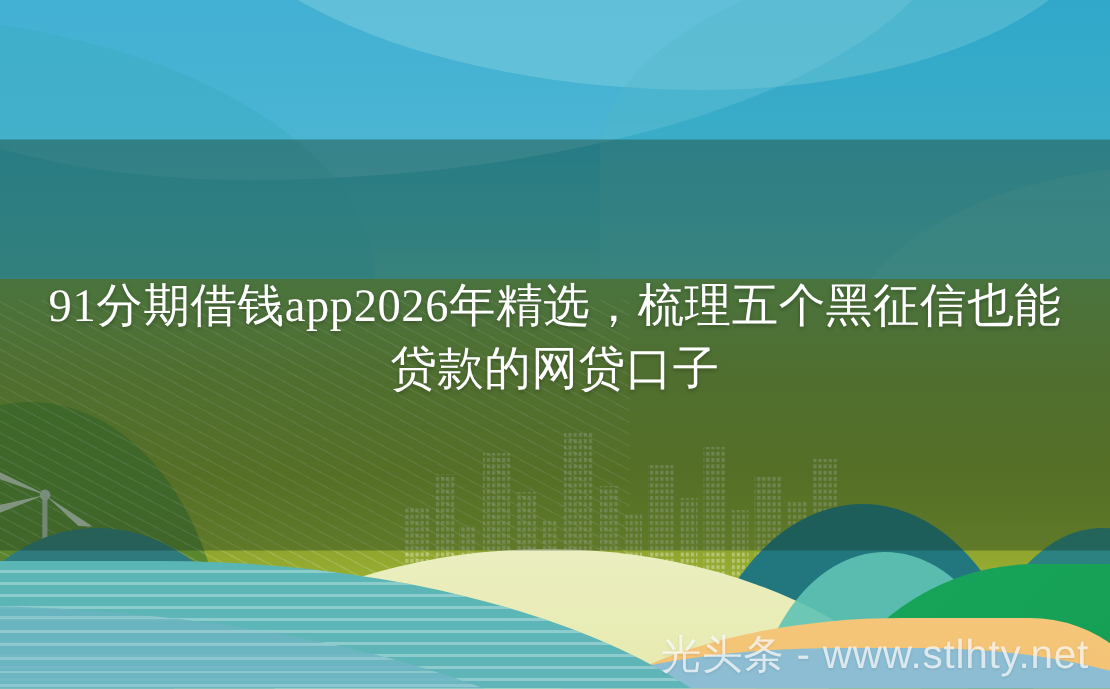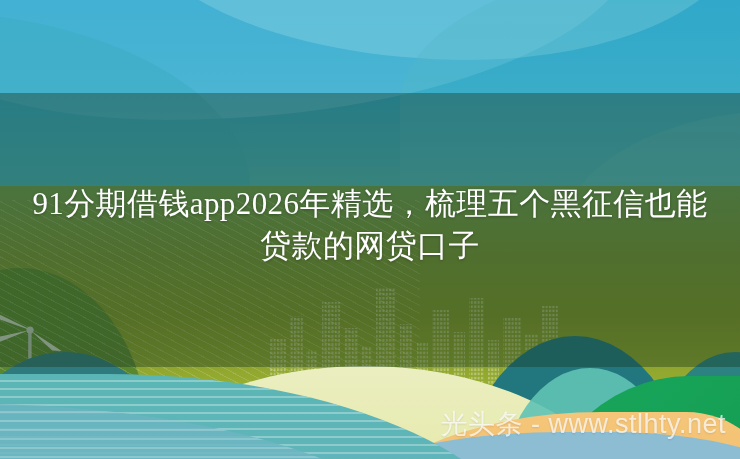--- a/index.html
+++ b/index.html
@@ -240,21 +240,21 @@
     letter-spacing: 0.4px;
     text-shadow: 0 1px 3px rgba(0,0,0,0.28);
     margin: 0;
     word-break: break-word;
   }
 
   
   .watermark {
     position: absolute;
     right: 14px;
-    bottom: 20px;
+    bottom: 8px;
     color: rgba(255,255,255,0.72);
     font-family: "Liberation Sans", sans-serif;
     font-size: 27px;
     line-height: 30px;
     letter-spacing: 0.5px;
     white-space: nowrap;
     pointer-events: none;
     text-shadow: 0 1px 2px rgba(0,0,0,0.10);
   }
 </style>

